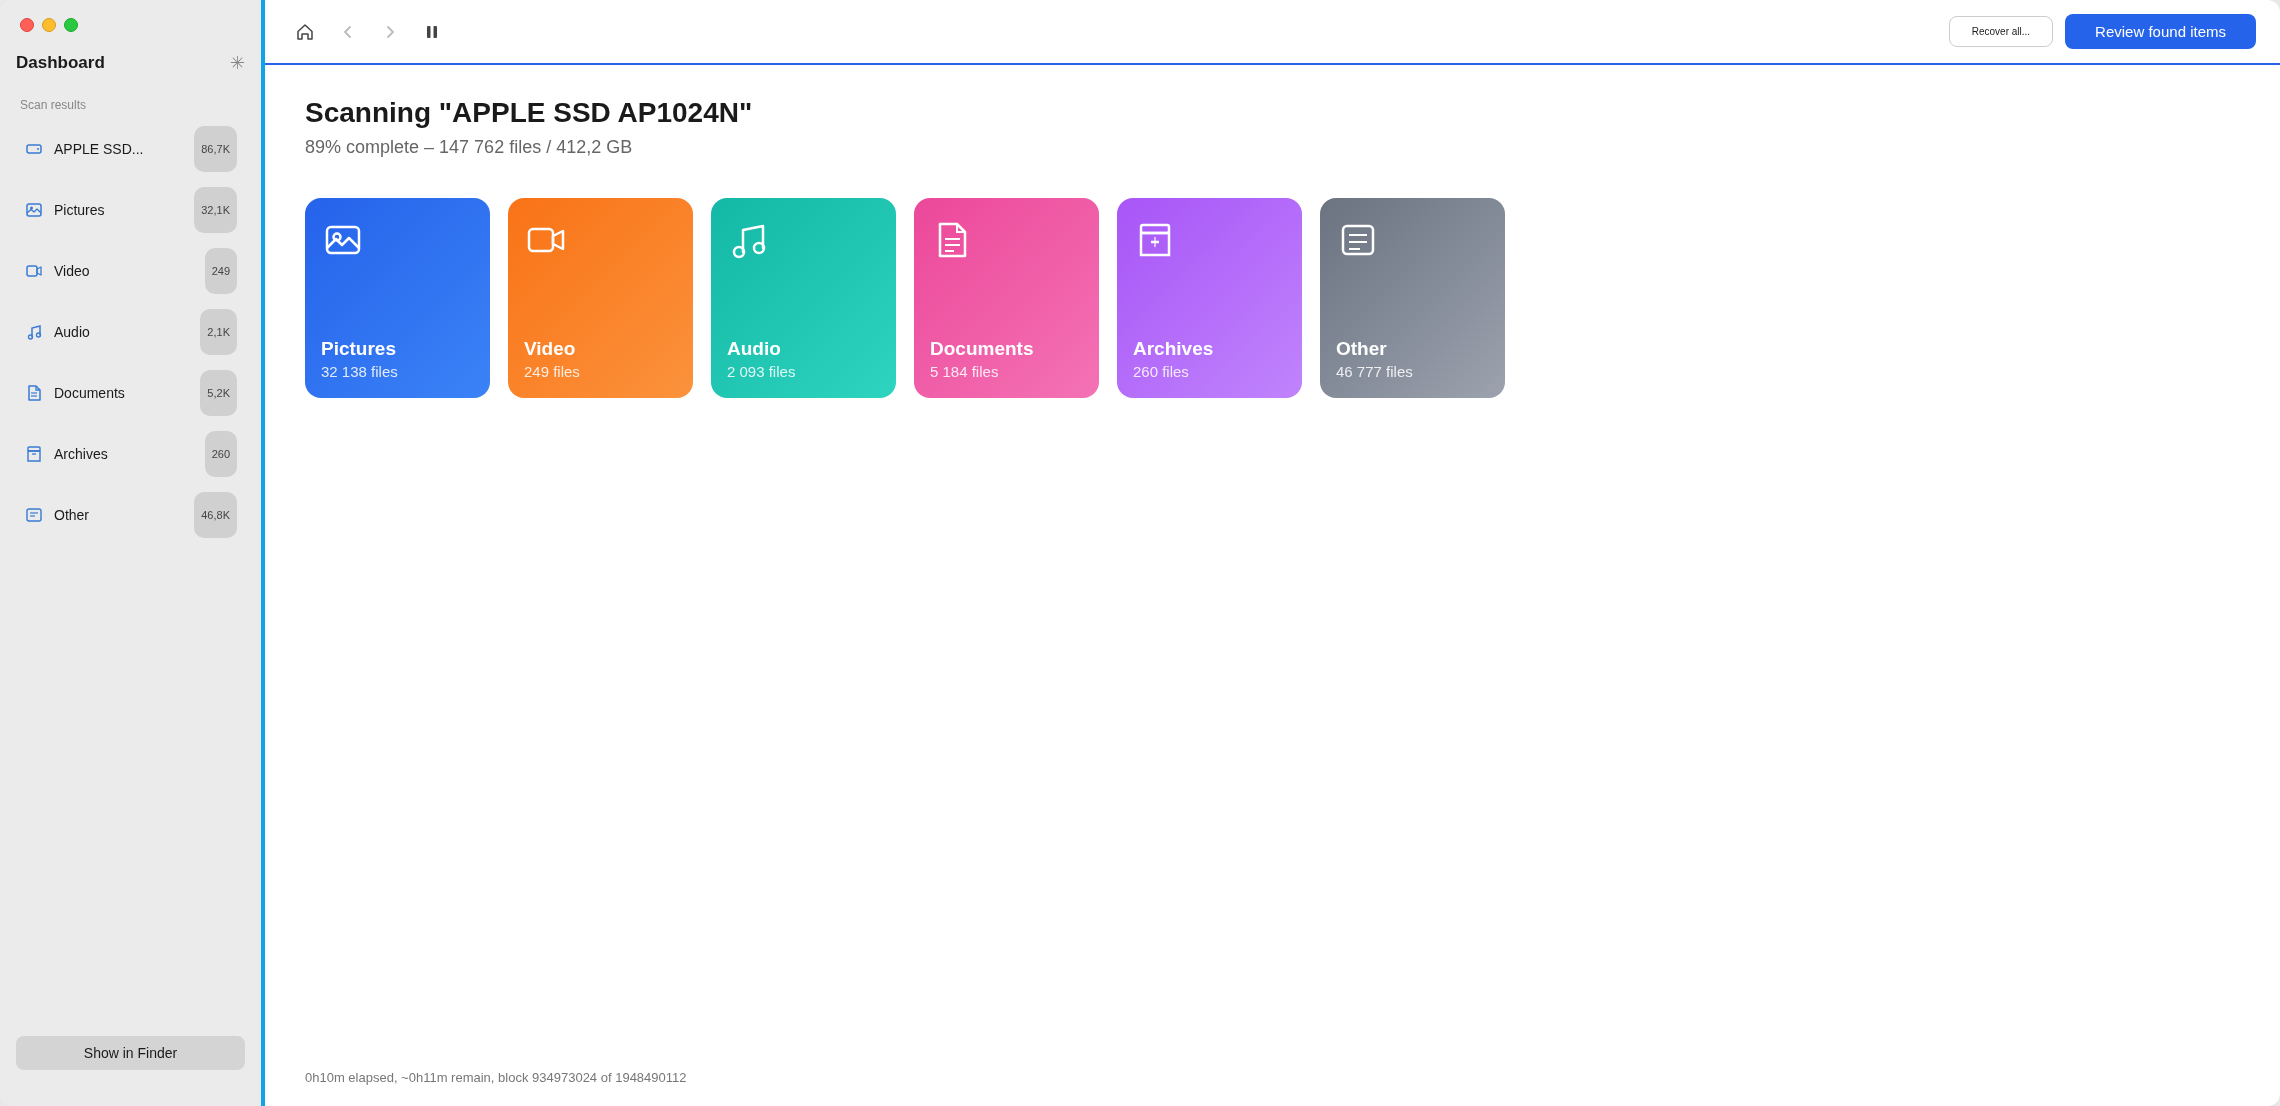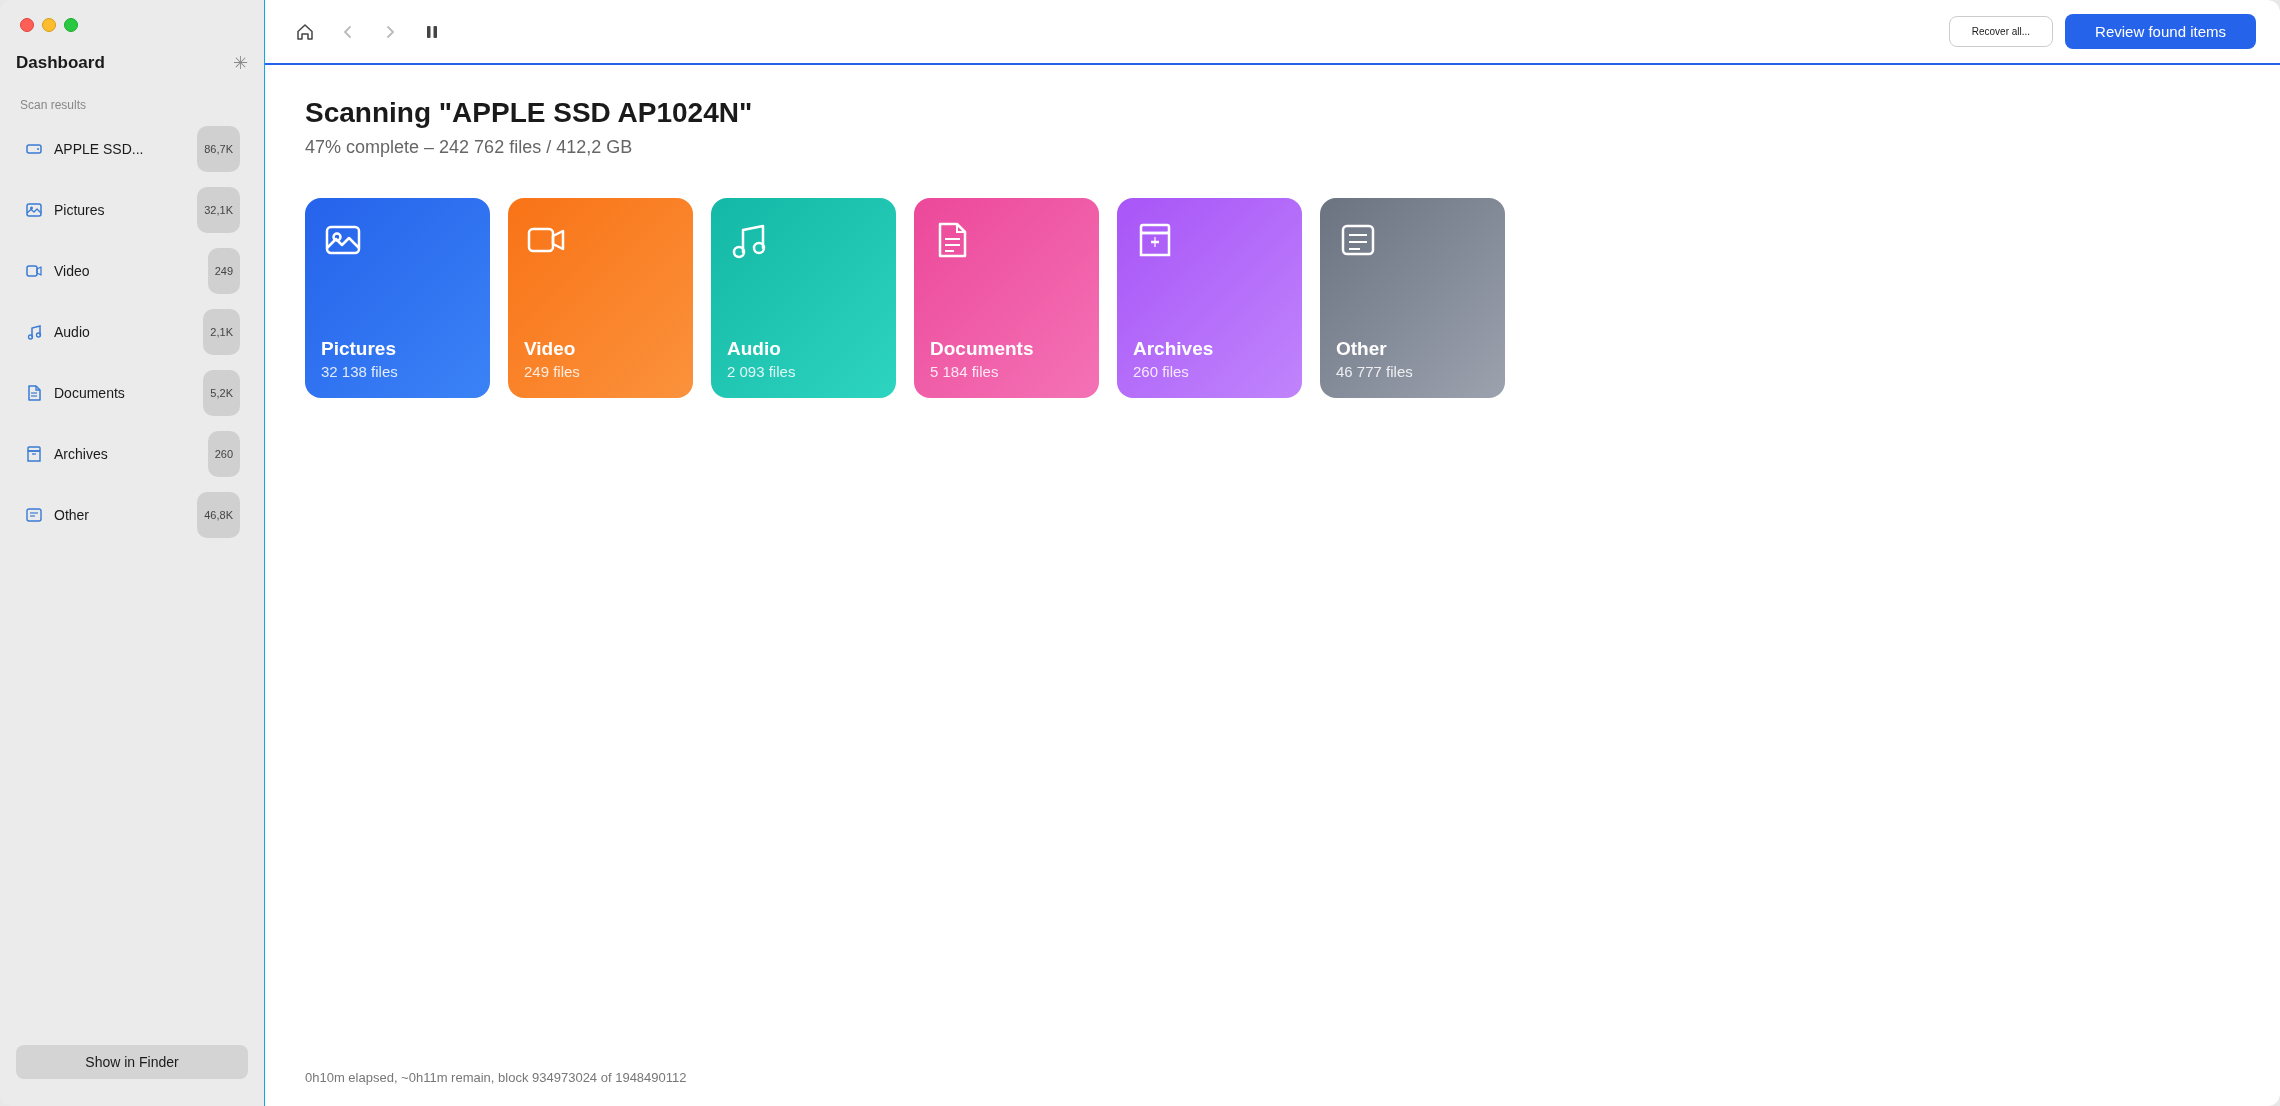--- a/index.html
+++ b/index.html
@@ -12,21 +12,21 @@
       display: flex;
       border-radius: 12px;
     }
 
     
     .sidebar {
       width: 265px;
       min-width: 265px;
       height: 1106px;
       background: #ebebeb;
-      border-right: 1px solid #0ea5e9;
+      border-right: 4px solid #0ea5e9;
       display: flex;
       flex-direction: column;
       padding: 0;
       border-radius: 12px 0 0 12px;
       position: relative;
     }
 
     .traffic-lights {
       display: flex;
       align-items: center;
@@ -104,21 +104,21 @@
       font-size: 11px;
       font-weight: 500;
       border-radius: 10px;
       padding: 17px 7px;
       min-width: 32px;
       text-align: center;
     }
 
     .sidebar-footer {
       position: absolute;
-      bottom: 3px;
+      bottom: 12px;
       left: 0;
       right: 0;
       padding: 16px 16px 24px 16px;
     }
 
     .show-in-finder-btn {
       width: 100%;
       padding: 9px 0;
       background: #d4d4d4;
       border: none;
@@ -397,21 +397,21 @@
     </button>
 
     <div class="toolbar-spacer"></div>
 
     <button class="recover-all-btn">Recover all...</button>
     <button class="review-found-btn">Review found items</button>
   </div>
 
   <div class="content">
     <div class="scan-title">Scanning "APPLE SSD AP1024N"</div>
-    <div class="scan-subtitle">47% complete – 242 762 files / 412,2 GB</div>
+    <div class="scan-subtitle">89% complete – 147 762 files / 412,2 GB</div>
 
     <div class="cards-grid" id="cards-grid">
         <div class="category-card card-pictures">
     <span class="card-icon">
             <svg width="40" height="40" viewBox="0 0 40 40" fill="none">
               <rect x="4" y="7" width="32" height="26" rx="4" stroke="white" stroke-width="2.5"></rect>
               <circle cx="14" cy="17" r="3.5" stroke="white" stroke-width="2.5"></circle>
               <path d="M4 28L13 19L19 25L26 18L36 28" stroke="white" stroke-width="2.5" stroke-linejoin="round"></path>
             </svg>
           </span>

